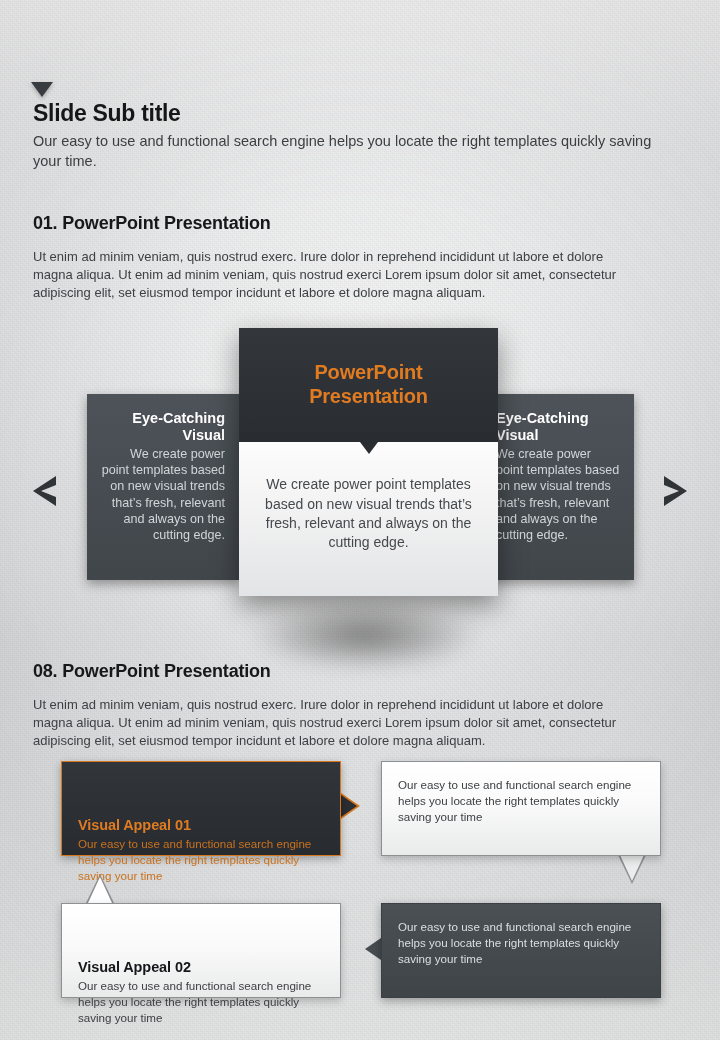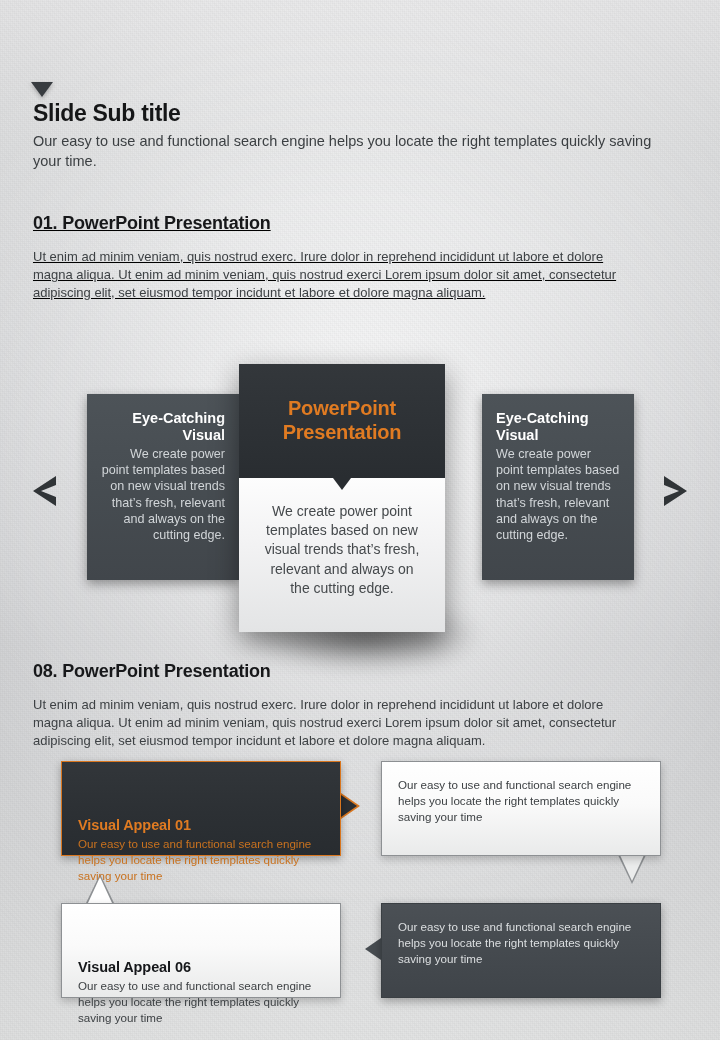--- a/index.html
+++ b/index.html
@@ -102,21 +102,21 @@
     color: #17181a;
     letter-spacing: -0.2px;
   }
   .section-body {
     margin-top: 14px;
     font-size: 13px;
     color: #3d4144;
     line-height: 1.37;
     max-width: 612px;
   }
-  #section-01 { position: absolute; left: 33px; top: 213px; width: 640px; text-decoration: underline; }
+  #section-01 { position: absolute; left: 33px; top: 213px; width: 640px; }
   #section-02 { position: absolute; left: 33px; top: 661px; width: 640px; }
 
   .arrow {
     position: absolute;
     top: 470px;
     width: 34px; height: 42px;
     display: flex; align-items: center; justify-content: center;
     cursor: pointer;
   }
   .arrow svg { display: block; }
@@ -144,22 +144,22 @@
   .side-card .sc-text {
     font-size: 12.6px;
     line-height: 1.30;
     color: #d2d6d9;
   }
   #side-card-left  { left: 87px;  text-align: right; }
   #side-card-right { left: 482px; text-align: left;  }
 
   .center-card {
     position: absolute;
-    left: 239px; top: 364px;
-    width: 206px; height: 268px;
+    left: 239px; top: 328px;
+    width: 259px; height: 268px;
     z-index: 6;
     box-shadow: 0 10px 26px rgba(0,0,0,.42);
   }
   .cc-top {
     height: 114px;
     background: linear-gradient(180deg, #33373b 0%, #2d3135 60%, #292d31 100%);
     display: flex; align-items: center; justify-content: center;
     position: relative;
   }
   .cc-top .cc-title {
@@ -378,17 +378,17 @@
   </div>
 
   <div class="tail layer" id="tail-03"></div>
   <div class="va-box va-dark-slate layer" id="va-box-03">
     <div class="va-text">Our easy to use and functional search engine helps you locate the right templates quickly saving your time</div>
   </div>
 
   <div class="tail layer" id="tail-04-border"></div>
   <div class="tail layer" id="tail-04"></div>
   <div class="va-box va-light layer" id="va-box-04">
-    <div class="va-title">Visual Appeal 06</div>
+    <div class="va-title">Visual Appeal 02</div>
     <div class="va-text">Our easy to use and functional search engine helps you locate the right templates quickly saving your time</div>
   </div>
 
 </div>
 
 </body></html>

